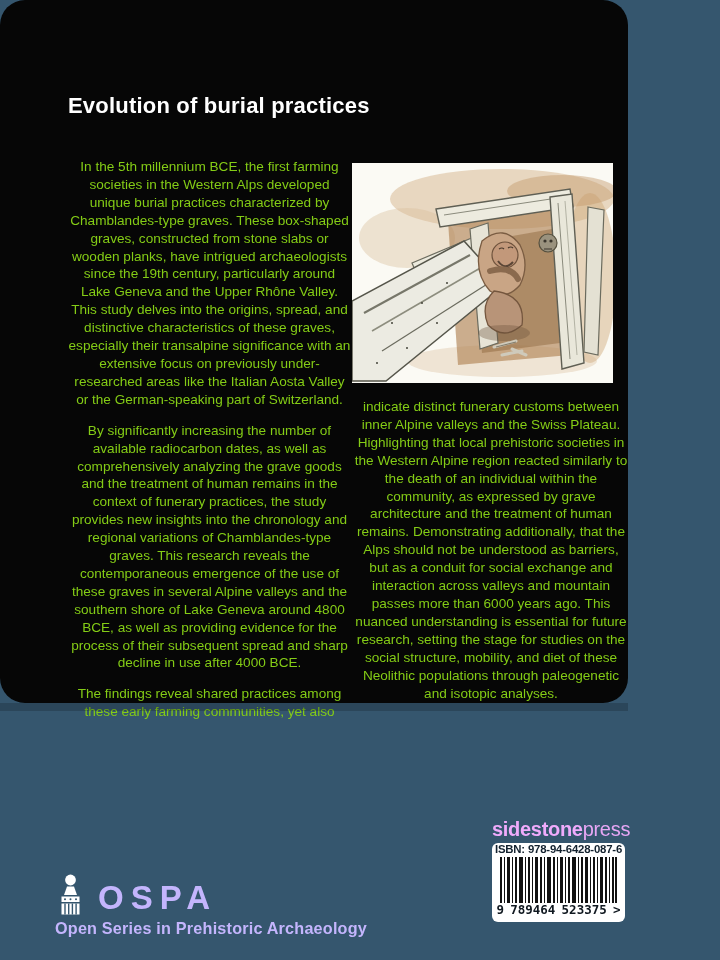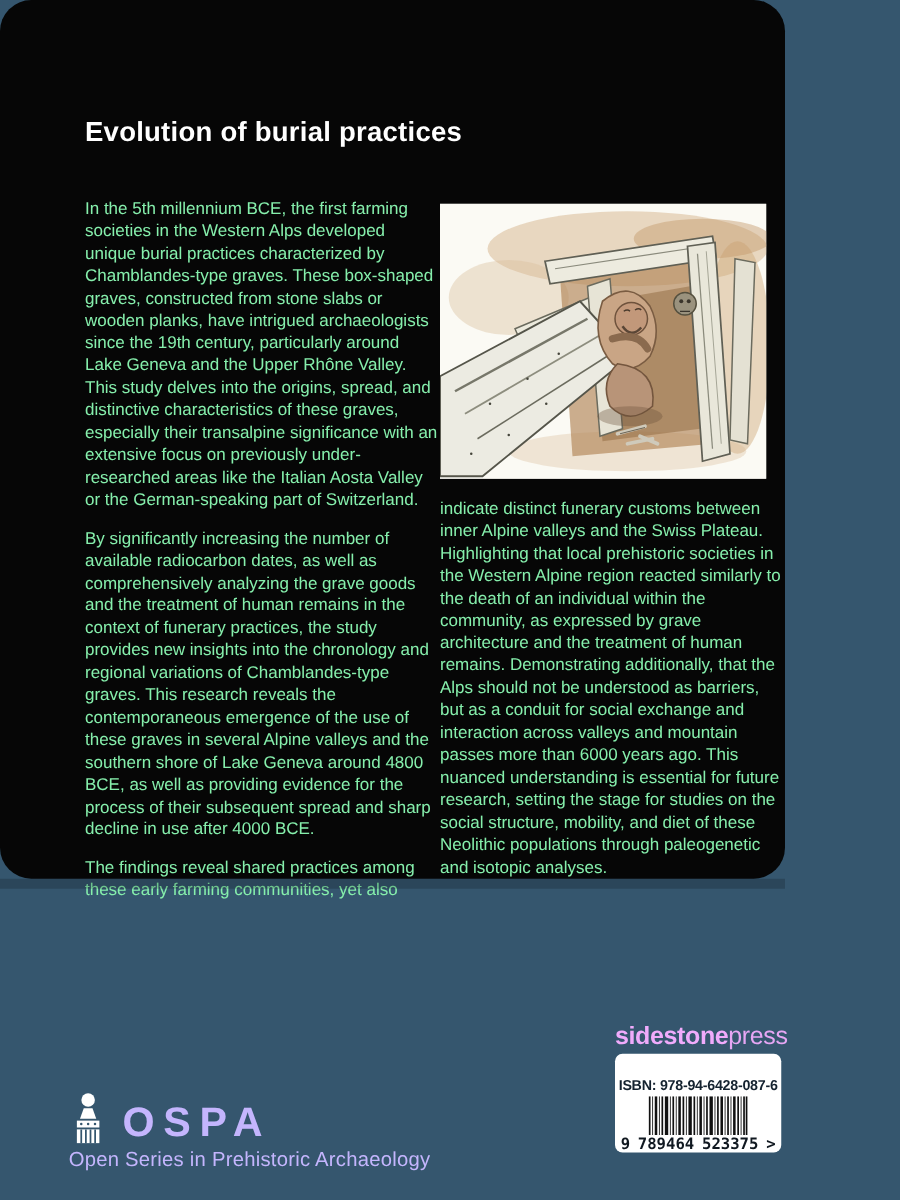--- a/index.html
+++ b/index.html
@@ -22,22 +22,22 @@
     width:628px;height:8px;
     background:rgba(0,0,0,0.18);
   }
   .title{
     position:absolute;left:68px;top:92px;
     margin:0;width:420px;
     color:#ffffff;
     font-size:22px;font-weight:700;
     line-height:27px;letter-spacing:0.2px;
   }
-  .col{position:absolute;width:283px;color:#86efac;
-       font-size:13.6px;line-height:17.9px;}
+  .col{position:absolute;width:283px;color:#84cc16;
+       font-size:13.6px;line-height:17.9px;text-align:center;}
   .col p{margin:0 0 13px 0;}
   .col-left{left:68px;top:158px;}
   .col-right{left:352px;top:398px;width:278px;}
   
   .illustration{
     position:absolute;left:352px;top:163px;
     width:261px;height:220px;
     background:#fbfaf4;
   }
   .illustration svg{display:block;width:100%;height:100%;}
@@ -48,42 +48,42 @@
     font-size:20px;letter-spacing:-0.3px;white-space:nowrap;
   }
   .pub-bold{font-weight:800;}
   .pub-light{font-weight:400;opacity:0.95;}
   
   .isbn-box{
     position:absolute;left:492px;top:843px;
     width:133px;height:79px;
     background:#ffffff;border-radius:6px;
     display:flex;flex-direction:column;align-items:center;
-    box-sizing:border-box;padding-top:20px;
+    box-sizing:border-box;padding-top:0;
   }
   .isbn-label{
     color:#14222f;font-size:11.4px;font-weight:700;
     letter-spacing:-0.2px;white-space:nowrap;
   }
   .barcode{margin-top:2px;}
   .isbn-digits{
     width:124px;display:flex;justify-content:space-between;
     color:#101820;font-size:12.5px;font-weight:600;
     font-family:"DejaVu Sans Mono", monospace;
     margin-top:-1px;
   }
   
   .series{position:absolute;left:55px;top:874px;color:#c4b5fd;}
   .series-row{display:flex;align-items:flex-end;gap:12px;}
   .series-acronym{
     font-size:33px;font-weight:800;letter-spacing:7px;
     line-height:36px;
   }
   .series-tagline{
-    font-size:16.2px;font-weight:400;margin-top:3px;
+    font-size:16.2px;font-weight:700;margin-top:3px;
     letter-spacing:0.2px;white-space:nowrap;
   }
 </style>
 </head>
 <body>
 
 <div class="cover">
 
   <div class="panel">
 

